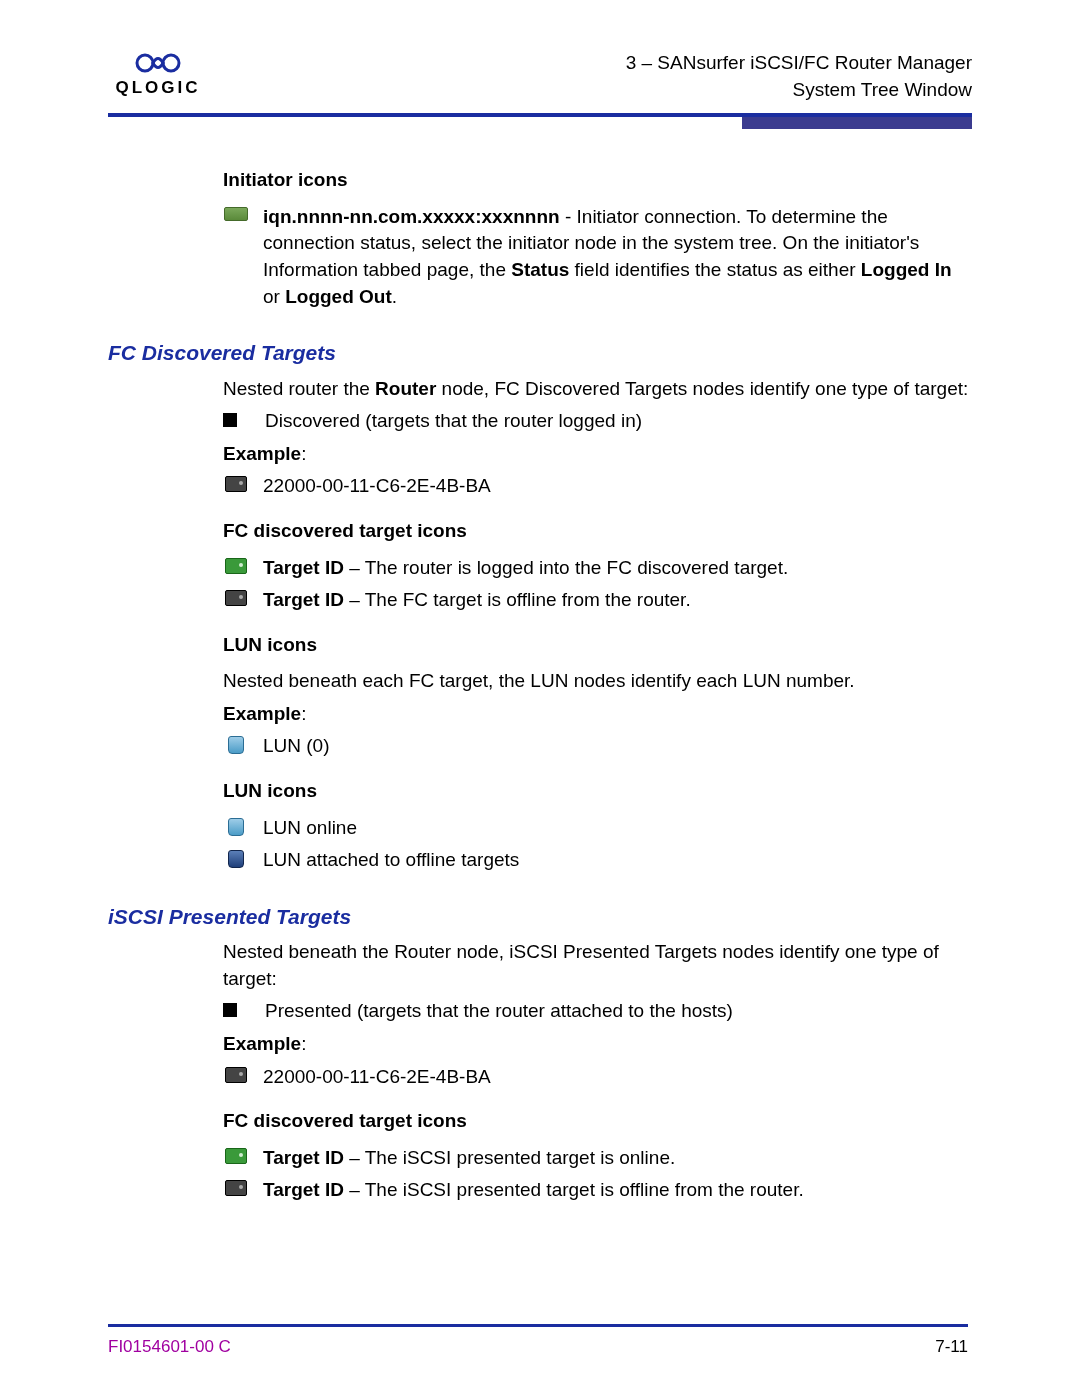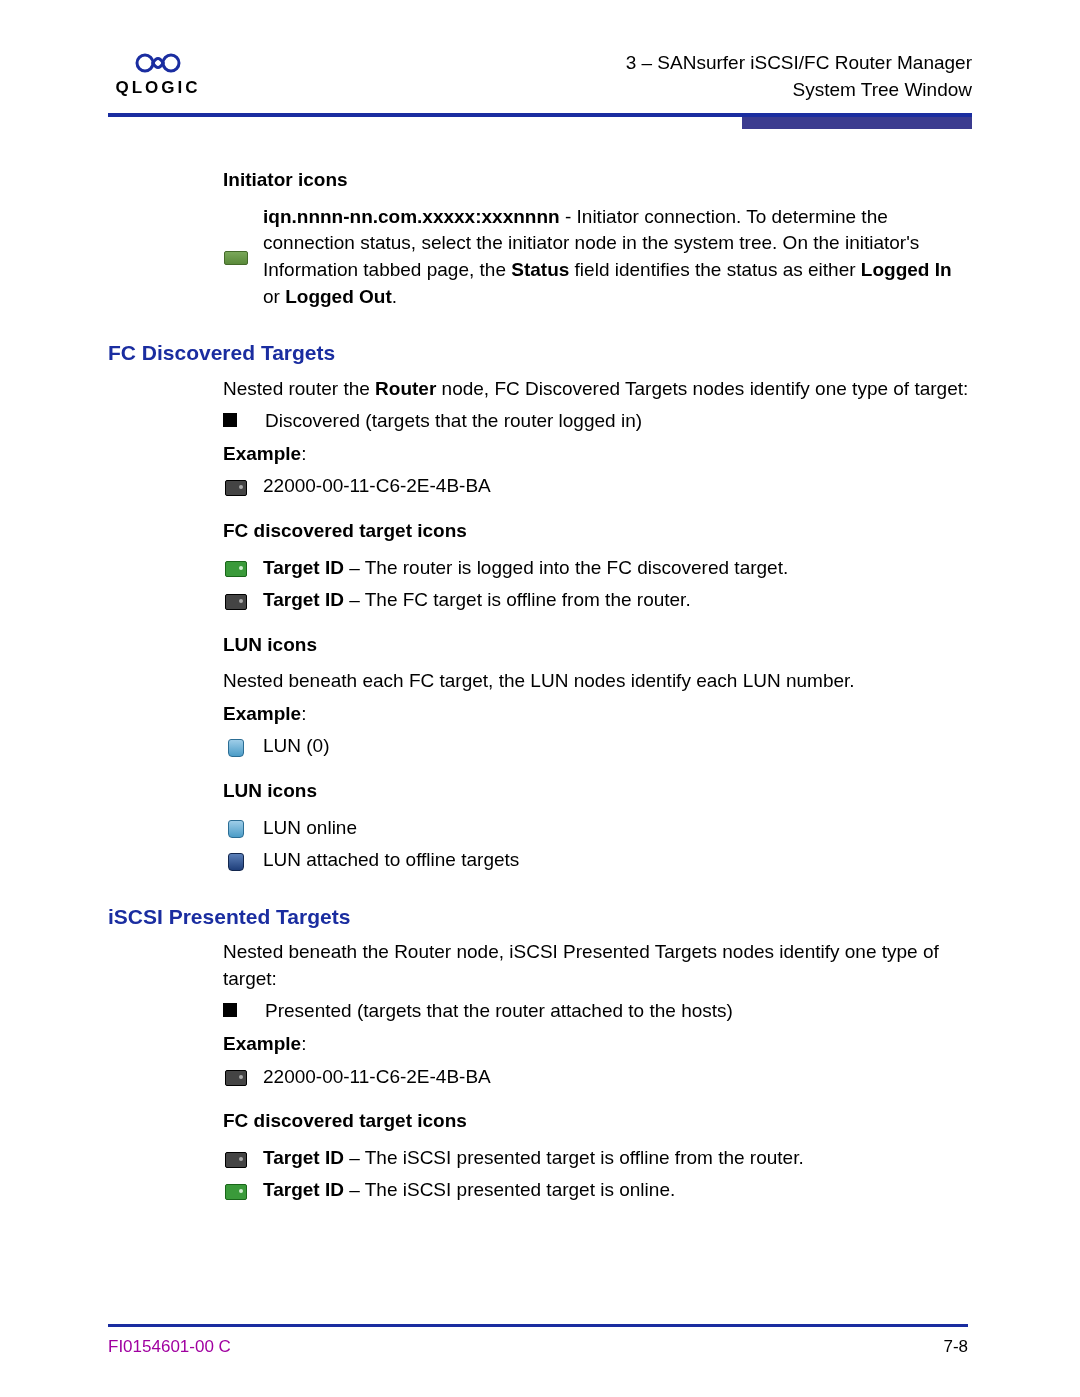--- a/index.html
+++ b/index.html
@@ -58,25 +58,26 @@
   .section-h4 {
     font-weight: bold;
     margin: 10px 0 10px 115px;
     font-size: 19px;
   }
   .section-h3 {
     font-weight: bold;
     color: #1a2da0;
     font-size: 21px;
     margin: 28px 0 8px 0;
+    font-style: italic;
   }
   .para { margin: 6px 0 6px 115px; }
   .icon-row {
     display: flex;
-    align-items: center;
+    align-items: flex-start;
     margin: 6px 0 6px 115px;
   }
   .icon-row .ic {
     width: 26px;
     flex: 0 0 26px;
     margin-right: 14px;
     display: flex;
     align-items: flex-start;
     justify-content: center;
     padding-top: 3px;
@@ -236,34 +237,34 @@
     <div class="icon-row">
       <div class="ic">
           <div class="ic-drive"></div>
         </div>
       <div class="txt">22000-00-11-C6-2E-4B-BA</div>
     </div>
 
     <div class="section-h4" style="margin-top:18px">FC discovered target icons</div>
     <div class="icon-row">
       <div class="ic">
+          <div class="ic-drive-green"></div>
+        </div>
+      <div class="txt"><span class="b">Target ID</span><span> – The iSCSI presented target is online.</span></div>
+    </div>
+    <div class="icon-row">
+      <div class="ic">
           <div class="ic-drive"></div>
         </div>
       <div class="txt"><span class="b">Target ID</span><span> – The iSCSI presented target is offline from the router.</span></div>
-    </div>
-    <div class="icon-row">
-      <div class="ic">
-          <div class="ic-drive-green"></div>
-        </div>
-      <div class="txt"><span class="b">Target ID</span><span> – The iSCSI presented target is online.</span></div>
     </div>
 
   </div>
 
   <div class="footer">
     <div class="footer-rule"></div>
     <div class="footer-row">
       <div class="footer-left">FI0154601-00  C</div>
-      <div>7-8</div>
+      <div>7-11</div>
     </div>
   </div>
 
 </div>
 
 </body></html>

